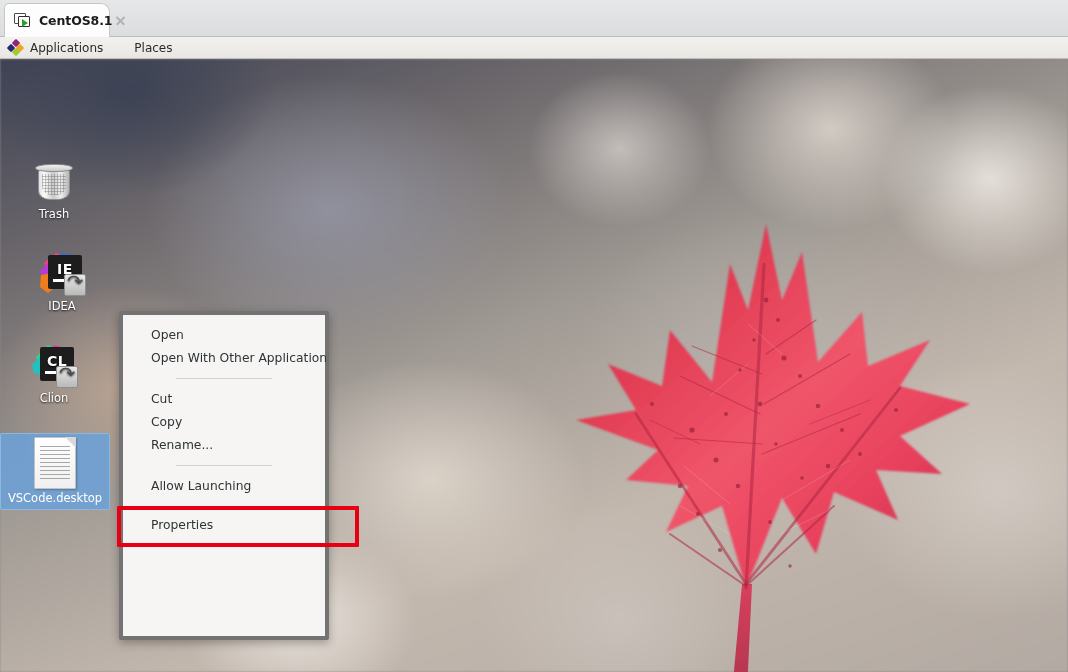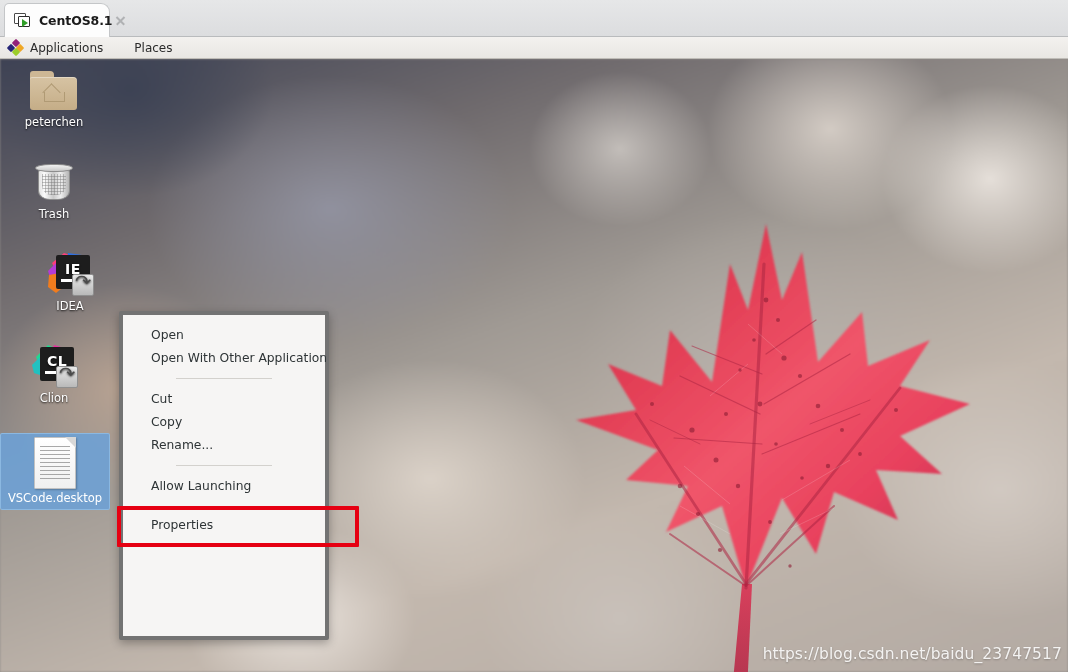--- a/index.html
+++ b/index.html
@@ -371,39 +371,31 @@
           <circle cx="340" cy="408" r="1.9"></circle>
             <circle cx="398" cy="352" r="2.2"></circle>
           <circle cx="222" cy="290" r="2.0"></circle>
             <circle cx="466" cy="296" r="2.0"></circle>
           <circle cx="290" cy="436" r="2.1"></circle>
             <circle cx="360" cy="452" r="1.7"></circle>
         </g>
       </svg>
     </div>
 
-    <div class="dicon" style="left:0px; top:10px;">
-      <span class="ico-folder">
-        <span class="tab"></span>
-          <span class="body"></span>
-          <span class="home"></span>
-      </span>
-      <span class="lbl">peterchen</span>
-    </div>
 
     <div class="dicon" style="left:0px; top:102px;">
       <span class="ico-trash">
         <span class="can"></span>
           <span class="mesh"></span>
           <span class="lid"></span>
       </span>
       <span class="lbl">Trash</span>
     </div>
 
-    <div class="dicon" style="left:16px; top:190px;">
+    <div class="dicon" style="left:8px; top:190px;">
       <span class="ico-jb">
         <svg class="splash" viewBox="0 0 48 48">
           <polygon points="6,14 18,4 30,8 26,22 12,26" fill="#fd3d78"></polygon>
           <polygon points="2,22 12,12 22,20 16,34 5,32" fill="#b33bd6"></polygon>
           <polygon points="22,4 36,6 42,18 32,28 20,18" fill="#2f6fe0"></polygon>
           <polygon points="3,26 14,24 20,36 10,44 2,38" fill="#f07c1e"></polygon>
           <polygon points="28,26 42,20 46,32 36,42 26,38" fill="#e8376f"></polygon>
         </svg>
         <span class="sq"></span>
         <span class="txt">IE</span>
@@ -431,21 +423,20 @@
 
     <div class="dicon selected" style="left:0px; top:374px; width:110px;justify-content:center;">
       <span class="ico-doc">
         <span class="page"></span>
           <span class="lines"></span>
           <span class="fold"></span>
       </span>
       <span class="lbl">VSCode.desktop</span>
     </div>
 
-    <div class="watermark">https://blog.csdn.net/baidu_23747517</div>
   </div>
 
   <div class="ctxmenu">
     <div class="mi">Open</div>
     <div class="mi">Open With Other Application</div>
     <div class="msep"></div>
     <div class="mi">Cut</div>
     <div class="mi">Copy</div>
     <div class="mi">Rename...</div>
     <div class="msep"></div>

